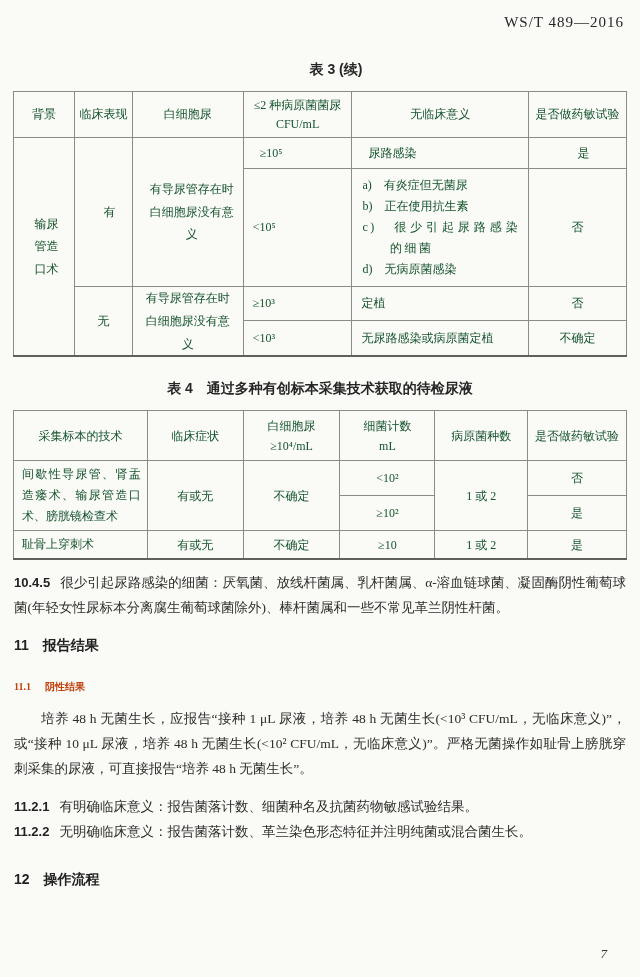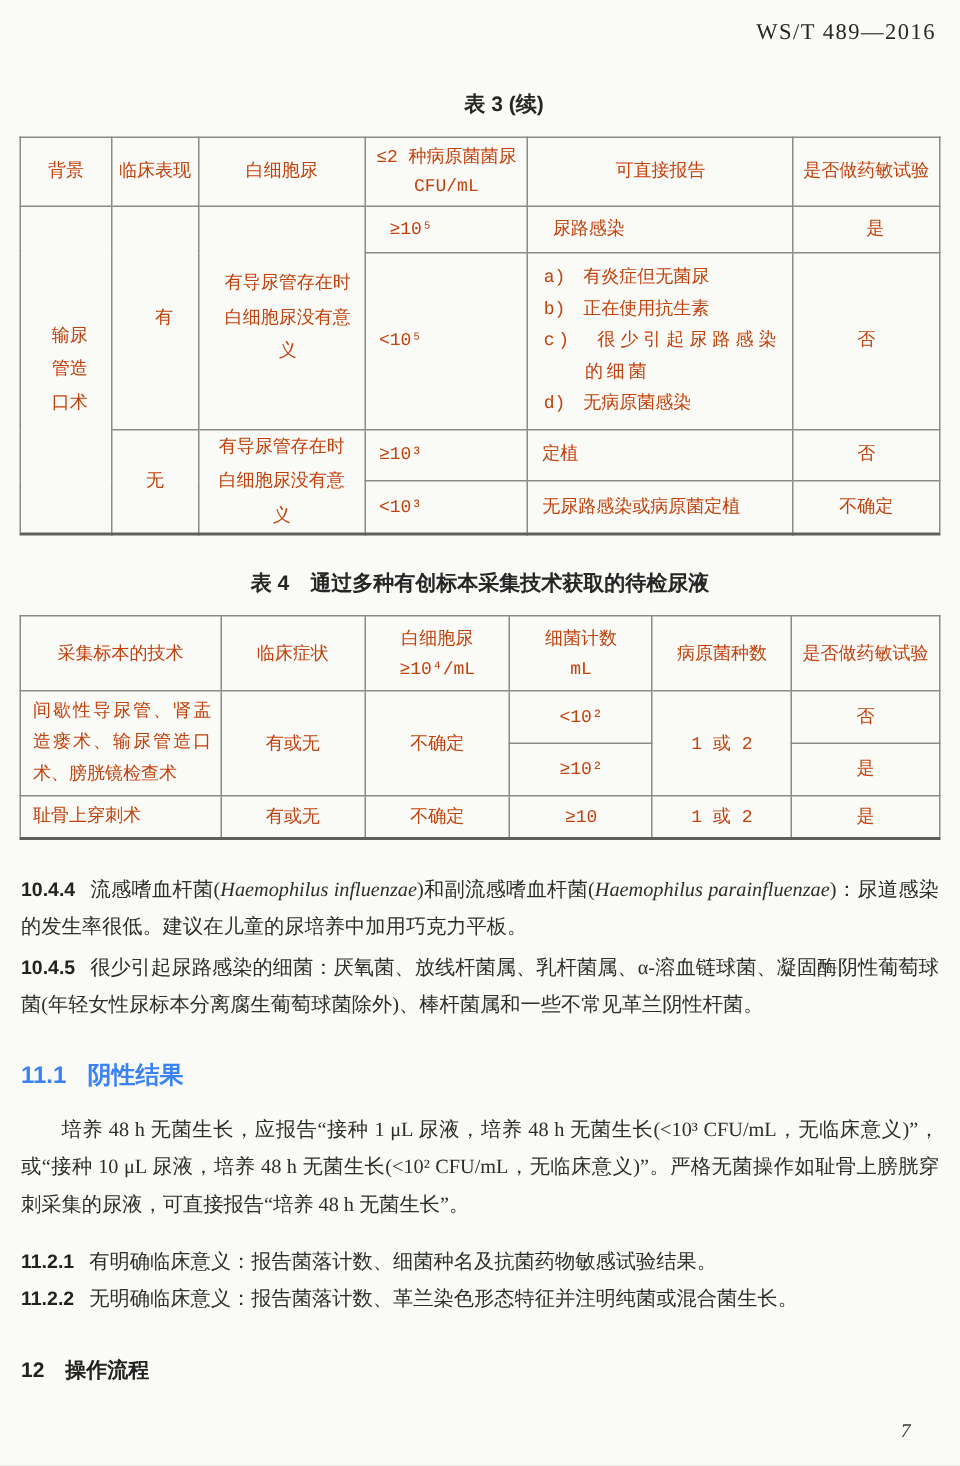--- a/index.html
+++ b/index.html
@@ -32,23 +32,22 @@
     color: #262626;
   }
   .t3-title { margin-top: 30px; padding-left: 32px; }
   .t4-title { margin-top: 23px; }
 
   table {
     width: 614px;
     margin: 12px auto 10px auto;
     border-collapse: collapse;
     font-size: 12px;
-    color: #c2410c;
+    color: #14532d;
     border: 1.4px solid #5f5f5c;
-    font-family: Liberation Mono, monospace;
   }
   th, td {
     border: 1px solid #8a8a86;
     text-align: center;
     vertical-align: middle;
     font-weight: normal;
     line-height: 1.55;
     padding: 2px 4px;
   }
   table { border-bottom-width: 2px; }
@@ -101,22 +100,22 @@
   }
   .p1044 { margin-top: 20px; }
   .p1045 { margin-top: 2px; }
   .lat { font-style: italic; }
 
   h2.sec {
     font-family: "Liberation Sans", "DejaVu Sans", sans-serif;
     font-size: 14px; font-weight: bold; color: #222;
   }
   h3.sec {
-    font-family: Liberation Sans, sans-serif;
-    font-size: 16px; font-weight: bold; color: #3b82f6;
+    font-family: Liberation Serif, serif;
+    font-size: 10px; font-weight: bold; color: #c2410c;
   }
   .sec .num { margin-right: 14px; }
   .h11 { margin-top: 17px; }
   .h111 { margin-top: 25px; }
   .para11 { margin-top: 12px; text-indent: 2em; }
   .h112 { margin-top: 18px; }
   .p1121 { margin-top: 13px; }
   .p1122 { margin-top: 0; }
   .h12 { margin-top: 27px; }
 
@@ -148,21 +147,21 @@
     </colgroup>
     <tbody>
         <tr>
       <th>背景</th>
       <th>临床表现</th>
       <th>白细胞尿</th>
       <th>
         <span>≤2 种病原菌菌尿</span><br>
         <span>CFU/mL</span>
       </th>
-      <th>可直接报告</th>
+      <th>无临床意义</th>
       <th>是否做药敏试验</th>
     </tr>
     <tr class="r1">
       <td rowspan="4" class="bg-cell">输尿管造口术</td>
       <td rowspan="2">有</td>
       <td rowspan="2" class="wbc-cell">有导尿管存在时白细胞尿没有意义</td>
       <td class="cfu-cell">≥10⁵</td>
       <td class="left">尿路感染</td>
       <td>是</td>
     </tr>
@@ -237,28 +236,28 @@
       <td>不确定</td>
       <td>≥10</td>
       <td>1 或 2</td>
       <td>是</td>
     </tr>
   </tbody>
     </table>
 
   <div class="bodytext">
 
-    <p class="clause p1044">
-      <b class="cnum">10.4.4</b><span>流感嗜血杆菌(</span><span class="lat">Haemophilus influenzae</span><span>)和副流感嗜血杆菌(</span><span class="lat">Haemophilus parainfluenzae</span><span>)：尿道感染的发生率很低。建议在儿童的尿培养中加用巧克力平板。</span>
-    </p>
 
     <p class="clause p1045">
       <b class="cnum">10.4.5</b><span>很少引起尿路感染的细菌：厌氧菌、放线杆菌属、乳杆菌属、α-溶血链球菌、凝固酶阴性葡萄球菌(年轻女性尿标本分离腐生葡萄球菌除外)、棒杆菌属和一些不常见革兰阴性杆菌。</span>
     </p>
 
+    <h2 class="sec h11">
+      <span class="num">11</span><span>报告结果</span>
+    </h2>
 
     <h3 class="sec h111">
       <span class="num">11.1</span><span>阴性结果</span>
     </h3>
 
     <p class="clause para11">培养 48 h 无菌生长，应报告“接种 1 μL 尿液，培养 48 h 无菌生长(&lt;10³ CFU/mL，无临床意义)”，或“接种 10 μL 尿液，培养 48 h 无菌生长(&lt;10² CFU/mL，无临床意义)”。严格无菌操作如耻骨上膀胱穿刺采集的尿液，可直接报告“培养 48 h 无菌生长”。</p>
 
 
     <p class="clause p1121">
       <b class="cnum">11.2.1</b><span>有明确临床意义：报告菌落计数、细菌种名及抗菌药物敏感试验结果。</span>

